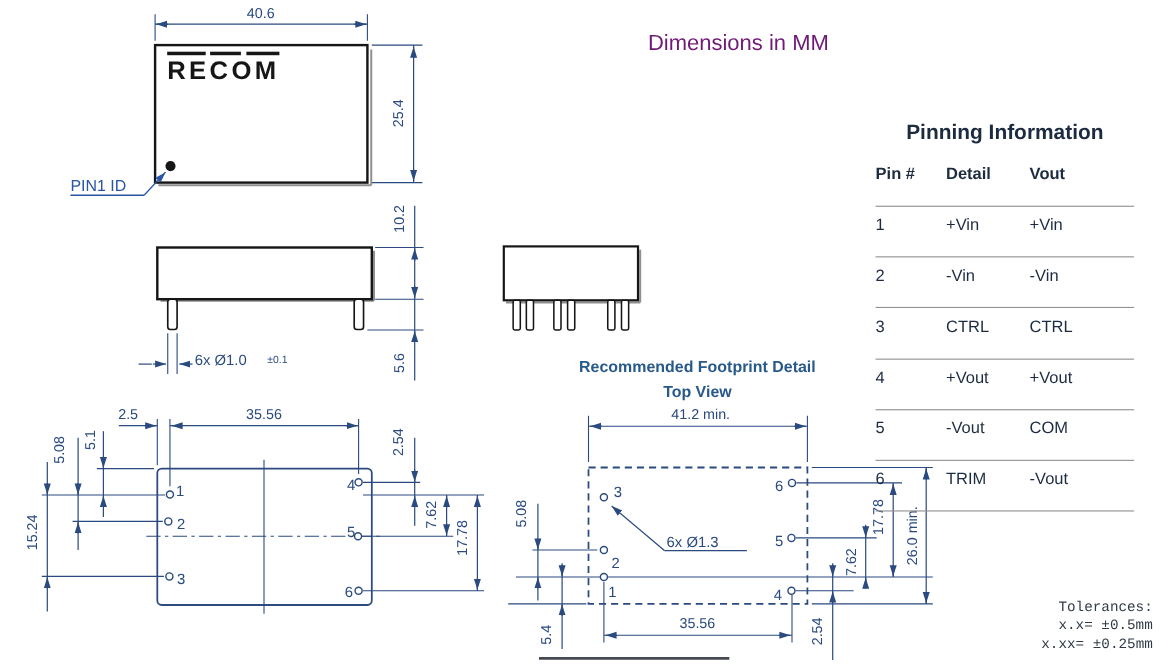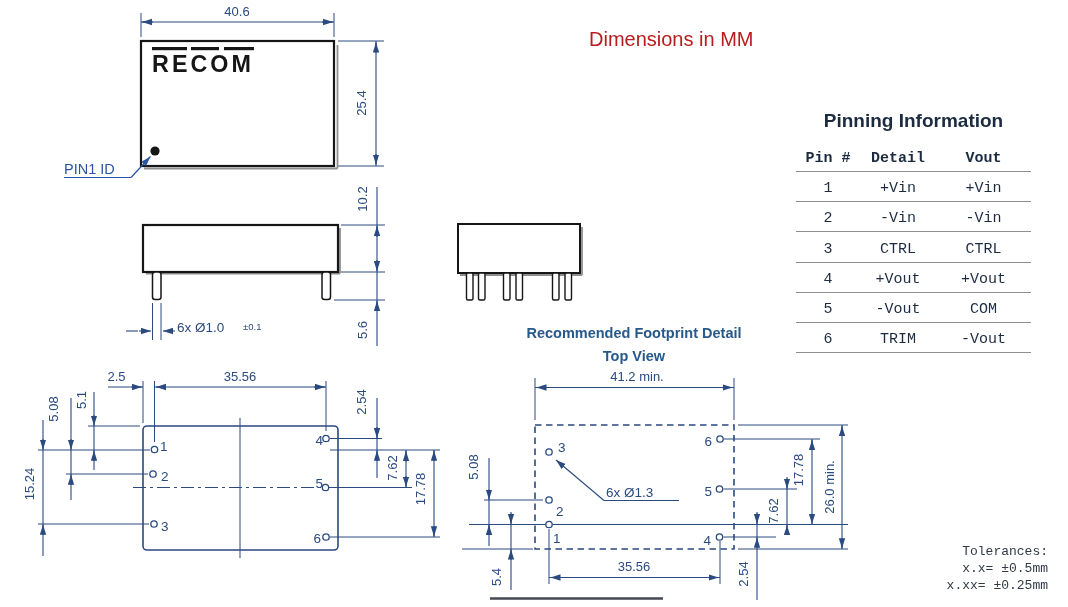--- a/index.html
+++ b/index.html
@@ -1,23 +1,23 @@
 <!DOCTYPE html>
 <html><head>
 <meta charset="utf-8">
 <style>
   html,body{margin:0;padding:0;background:#fff;}
   .page{position:relative;width:1068px;height:607px;background:#ffffff;overflow:hidden;
         font-family:"Liberation Sans",sans-serif;}
   svg text{font-family:"Liberation Sans",sans-serif;}
-  .units-note{position:absolute;left:589px;top:28px;width:190px;font-size:20px;color:#b91c1c;}
+  .units-note{position:absolute;left:589px;top:28px;width:190px;font-size:20px;color:#701a75;}
   .pin-table{position:absolute;left:796px;top:110px;width:235px;color:#1c2b40;}
   .pt-title{text-align:center;font-weight:bold;font-size:19px;height:20px;margin-bottom:15px;}
-  .pt-row{display:grid;grid-template-columns:64px 76px 95px;align-items:end;text-align:center;
-          font-size:15px;height:25.2px;border-bottom:1.5px solid #8f8f8f;padding-bottom:4px;box-sizing:content-box;font-family:Liberation Mono, monospace;}
+  .pt-row{display:grid;grid-template-columns:64px 76px 95px;align-items:end;text-align:left;
+          font-size:15px;height:25.2px;border-bottom:1.5px solid #8f8f8f;padding-bottom:20px;box-sizing:content-box;}
   .pt-row.header{font-weight:bold;height:22px;}
   .tolerances{position:absolute;left:930px;top:543px;width:118px;text-align:right;
               font-size:13px;line-height:17px;color:#303a47;font-family:Liberation Mono, monospace;}
   .drawing{position:absolute;left:0;top:0;}
 </style>
 </head>
 <body>
 
 <div class="page">
 

